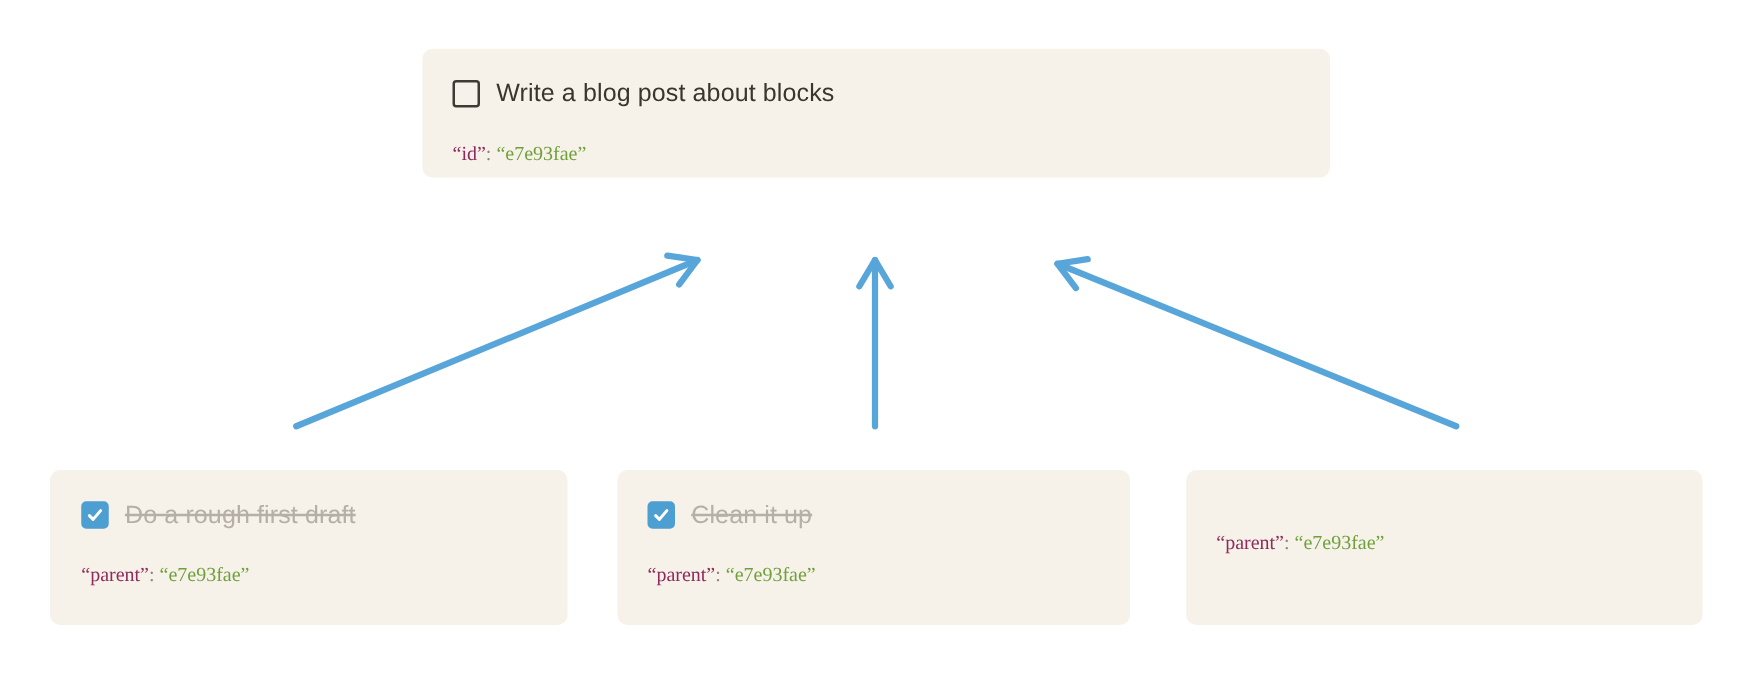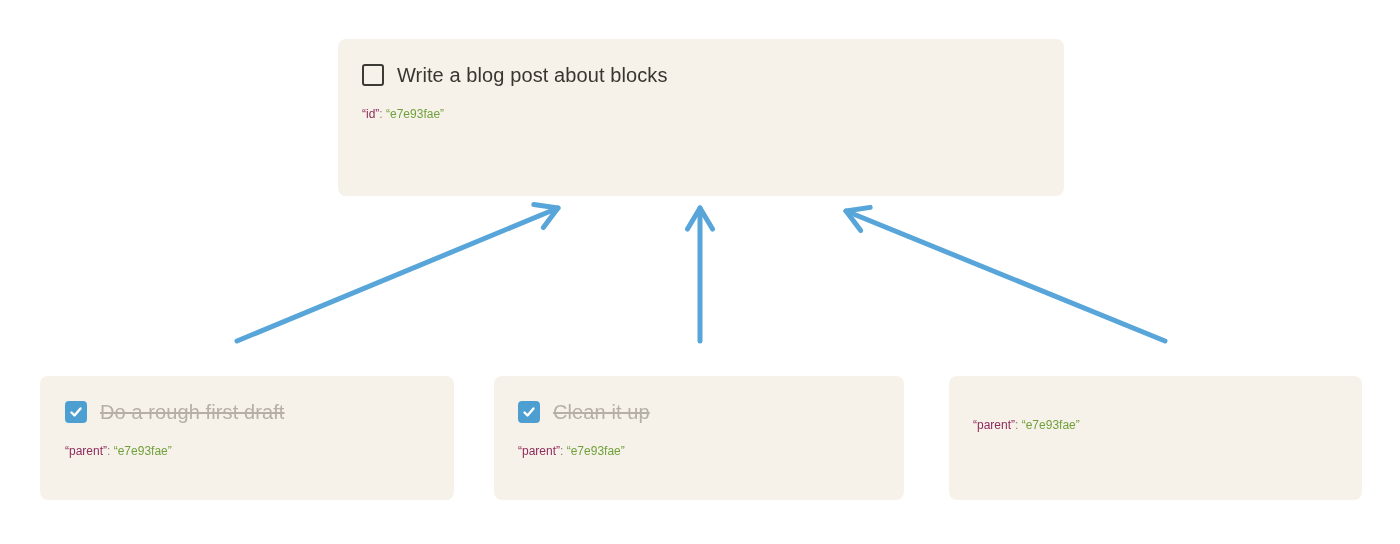--- a/index.html
+++ b/index.html
@@ -29,21 +29,21 @@
     width: 1400px; height: 544px;
     pointer-events: none;
   }
 
   .card {
     position: absolute;
     background: var(--card-bg, #f7f2e9);
     border-radius: 8px;
     padding: 23px 24px 0 24px;
   }
-  .card.parent { left: 338px; top: 39px; width: 726px; height: 157px; }
+  .card.parent { left: 338px; top: 39px; width: 726px; height: 103px; }
   .card.child-0 { left: 40px;  top: 376px; width: 414px; height: 124px; padding-left: 25px; }
   .card.child-1 { left: 494px; top: 376px; width: 410px; height: 124px; }
   .card.child-2 { left: 949px; top: 376px; width: 413px; height: 124px; }
 
   .task-row {
     display: flex; align-items: center; gap: 13px;
     height: 26px;
   }
   .checkbox {
     flex: 0 0 auto;
@@ -69,23 +69,23 @@
     letter-spacing: 0.1px;
     white-space: nowrap;
   }
   .task-label.done {
     color: var(--completed-text, #b5afa7);
     text-decoration: line-through;
     text-decoration-thickness: 2px;
   }
 
   .code-line {
-    margin-top: 14px;
-    font-family: Liberation Sans, sans-serif;
-    font-size: 12px;
+    margin-top: 24px;
+    font-family: Liberation Serif, serif;
+    font-size: 16px;
     line-height: 24px;
     white-space: pre;
   }
   .code-key { color: var(--code-key, #8e2a5c); }
   .code-sep { color: var(--code-separator, #8b867c); }
   .code-value { color: var(--code-value, #70a03c); }
 </style>
 </head>
 <body>
 

